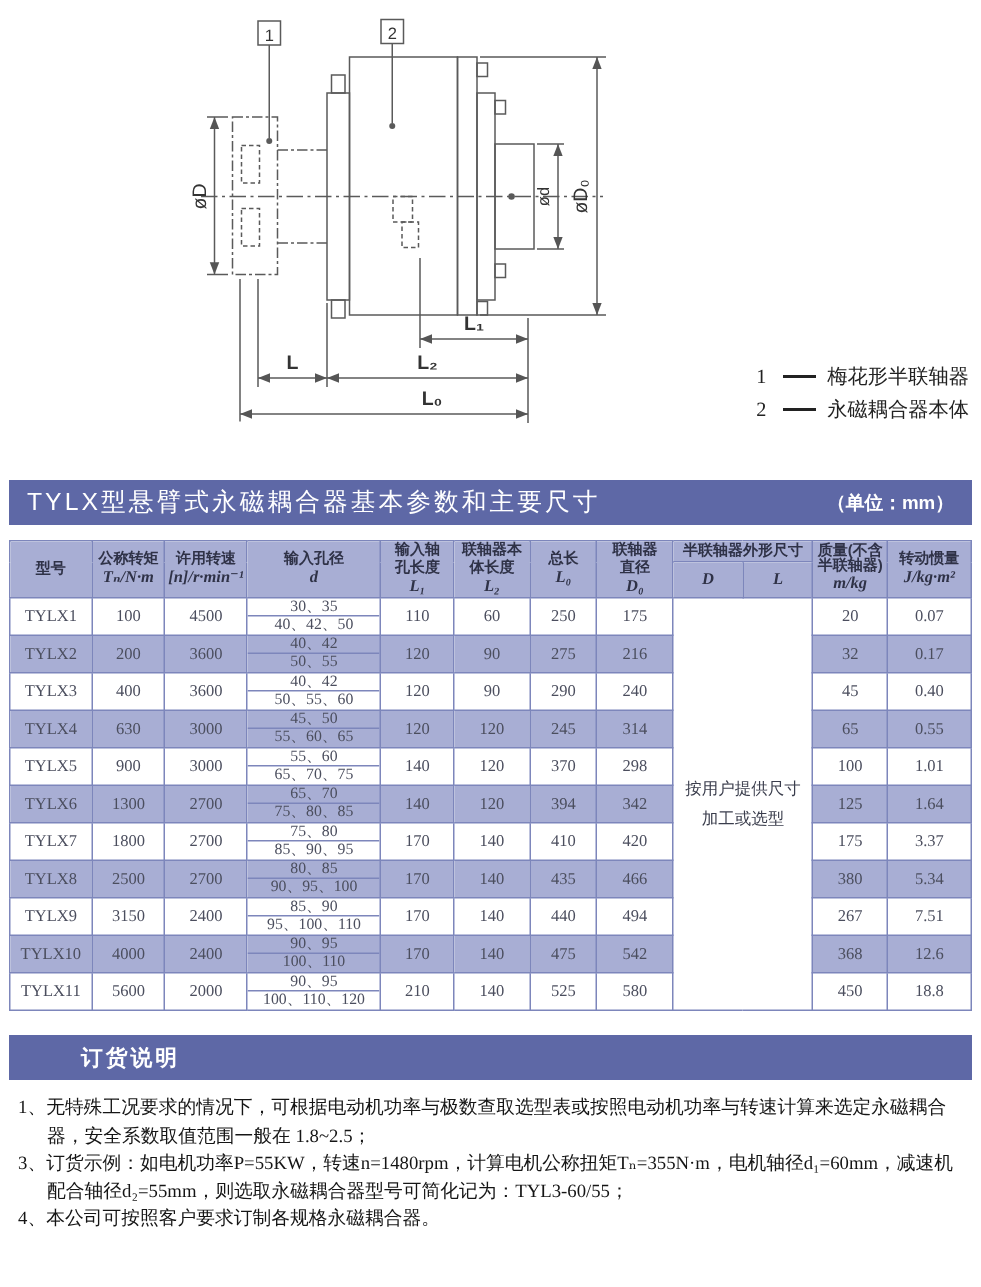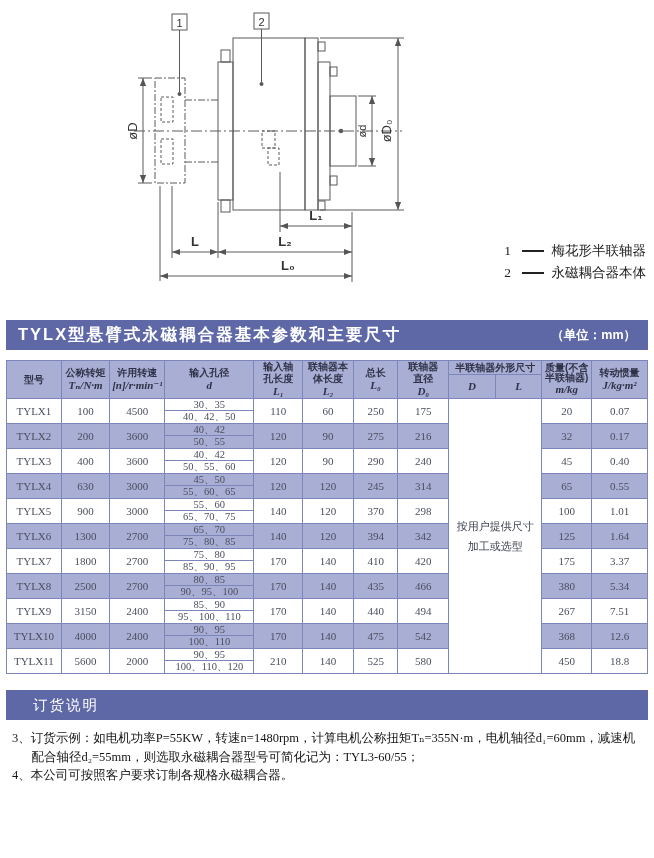--- a/index.html
+++ b/index.html
@@ -21,21 +21,21 @@
     font-size:13.5px;color:#222;
   }
   .legend-row{display:flex;align-items:center;margin:4px 0;}
   .legend-num{width:12px;text-align:center;}
   .legend-dash{display:inline-block;width:22px;height:2px;background:#222;margin:0 8px;}
   
   .title-bar{
     margin:8px 6px 0 6px;height:30px;background:var(--bar);color:#fff;
     display:flex;align-items:center;justify-content:space-between;
   }
-  .title-text{font-size:16.5px;font-weight:bold;letter-spacing:2px;padding-left:12px;}
+  .title-text{font-size:16.5px;font-weight:normal;letter-spacing:2px;padding-left:12px;}
   .unit-text{font-size:12.5px;font-weight:bold;padding-right:12px;white-space:nowrap;}
   
   .param-table{
     margin:10px 6px 0 6px;width:642px;border-collapse:collapse;table-layout:fixed;
     color:var(--tableText);
   }
   .param-table th,.param-table td{
     border:1px solid var(--border);padding:0;text-align:center;vertical-align:middle;
     overflow:hidden;
   }
@@ -55,21 +55,21 @@
   .merged-cell{
     background:#fff !important;
     font-family:"Liberation Serif","DejaVu Serif",serif;font-size:11.5px;color:#3a3d4c;
     line-height:20px;
   }
   
   .order-bar{
     margin:16px 6px 0 6px;height:30px;background:var(--bar);color:#fff;
     display:flex;align-items:center;
   }
-  .order-title{font-size:14.5px;font-weight:normal;letter-spacing:2px;padding-left:15px;margin-left:12px;}
+  .order-title{font-size:14.5px;font-weight:bold;letter-spacing:2px;padding-left:48px;}
   .notes{
     margin:9px 12px 0 12px;
     font-family:"Liberation Serif","DejaVu Serif",serif;
     font-size:12.5px;line-height:18.5px;color:#151515;
   }
   .notes p{margin:0;padding-left:1.55em;text-indent:-1.55em;}
 </style>
 </head>
 <body>
 
@@ -402,15 +402,16 @@
         <td>450</td>
         <td>18.8</td>
       </tr>
     </tbody>
 </table>
 
 <div class="order-bar">
   <span class="order-title">订货说明</span>
 </div>
 <div class="notes">
+  <p>1、无特殊工况要求的情况下，可根据电动机功率与极数查取选型表或按照电动机功率与转速计算来选定永磁耦合器，安全系数取值范围一般在 1.8~2.5；</p>
   <p>3、订货示例：如电机功率P=55KW，转速n=1480rpm，计算电机公称扭矩Tₙ=355N·m，电机轴径d₁=60mm，减速机配合轴径d₂=55mm，则选取永磁耦合器型号可简化记为：TYL3-60/55；</p>
   <p>4、本公司可按照客户要求订制各规格永磁耦合器。</p>
 </div>
 
 </body></html>

